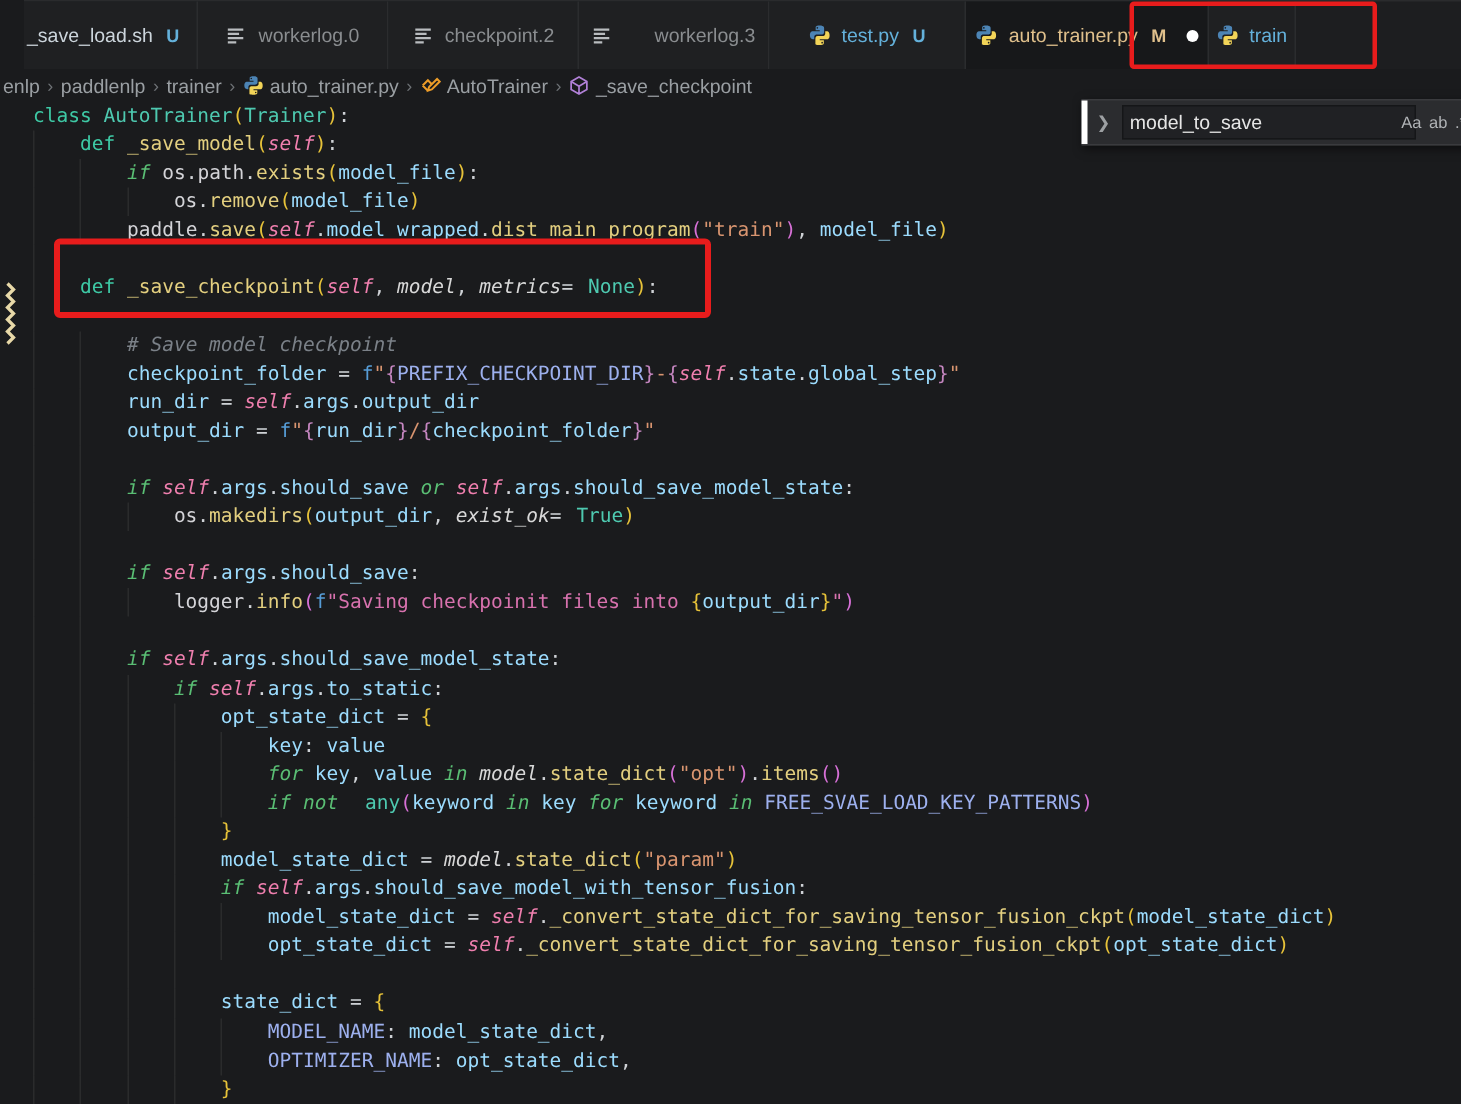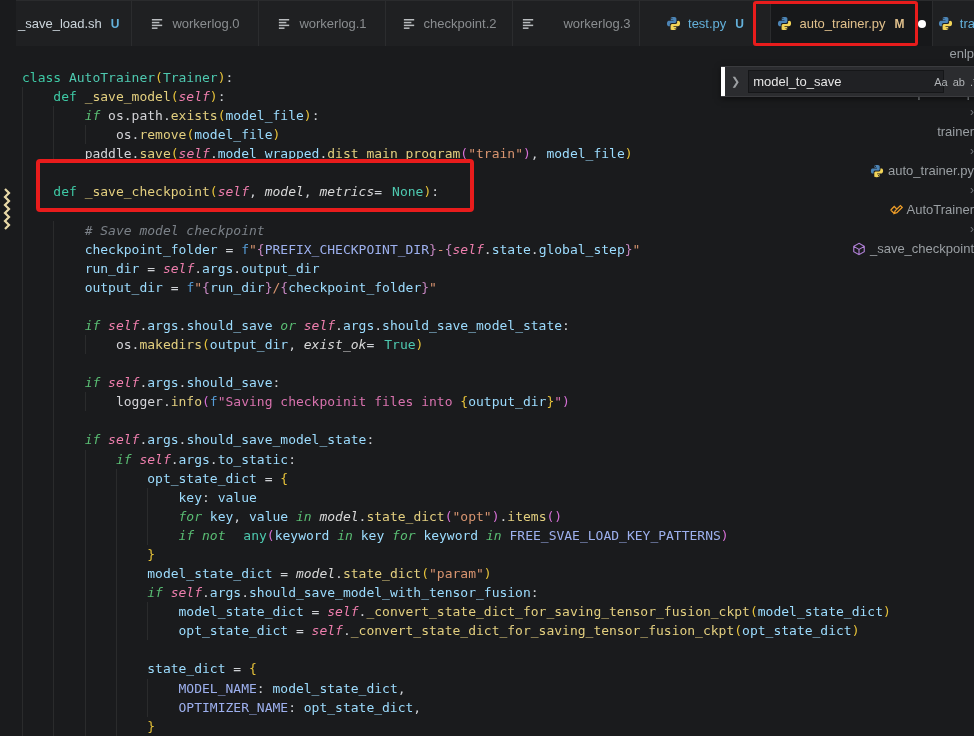--- a/index.html
+++ b/index.html
@@ -18,22 +18,22 @@
     gap:7px; border-right:1px solid #2b2c2e; background:#1f2022; cursor:pointer;
     font-size:13px; color:#8a8d90; overflow:hidden;
   }
   .tab.active { background:#17181a; }
   .tab .badge { font-size:12px; font-weight:bold; margin-left:2px; }
   .tab .dirty-dot { width:8px; height:8px; border-radius:50%; background:#ffffff; margin-left:6px; }
   .tab .ticon { flex:none; width:15px; height:15px; display:inline-block; }
   
   #breadcrumbs {
     position:absolute; left:0; top:46px; width:974px; height:22px;
-    display:flex; align-items:flex-end; gap:5px; padding-left:2px;
-    font-size:13px; color:#9a9fa3; background:#1a1b1d;flex-direction:column;
+    display:flex; align-items:center; gap:5px; padding-left:2px;
+    font-size:13px; color:#9a9fa3; background:#1a1b1d;
   }
   .crumb { display:flex; align-items:center; gap:4px; cursor:pointer; }
   .crumb-sep { color:#6e7276; font-size:12px; }
   .bicon { width:14px; height:14px; display:inline-block; }
   
   #find-widget {
     position:absolute; left:721px; top:66px; width:261px; height:31px;
     background:#2b2c2f; border:1px solid #3a3b3e; border-left:none;
     display:flex; align-items:center; box-shadow:0 2px 6px rgba(0,0,0,.5);
   }
@@ -102,31 +102,20 @@
       <div class="tab" style="width: 127px;">
         <span class="ticon"><svg width="100%" height="100%" viewBox="0 0 16 16">
             <g stroke="#b9bcbf" stroke-width="1.6">
               <line x1="2" y1="4" x2="13" y2="4"></line>
               <line x1="2" y1="7" x2="10" y2="7"></line>
               <line x1="2" y1="10" x2="13" y2="10"></line>
               <line x1="2" y1="13" x2="8" y2="13"></line>
             </g>
           </svg></span>
         <span style="color: rgb(138, 141, 144);">workerlog.0</span>
-      </div>
-      <div class="tab" style="width: 127px;">
-        <span class="ticon"><svg width="100%" height="100%" viewBox="0 0 16 16">
-            <g stroke="#b9bcbf" stroke-width="1.6">
-              <line x1="2" y1="4" x2="13" y2="4"></line>
-              <line x1="2" y1="7" x2="10" y2="7"></line>
-              <line x1="2" y1="10" x2="13" y2="10"></line>
-              <line x1="2" y1="13" x2="8" y2="13"></line>
-            </g>
-          </svg></span>
-        <span style="color: rgb(138, 141, 144);">workerlog.1</span>
       </div>
       <div class="tab" style="width: 127px;">
         <span class="ticon"><svg width="100%" height="100%" viewBox="0 0 16 16">
             <g stroke="#b9bcbf" stroke-width="1.6">
               <line x1="2" y1="4" x2="13" y2="4"></line>
               <line x1="2" y1="7" x2="10" y2="7"></line>
               <line x1="2" y1="10" x2="13" y2="10"></line>
               <line x1="2" y1="13" x2="8" y2="13"></line>
             </g>
           </svg></span>

